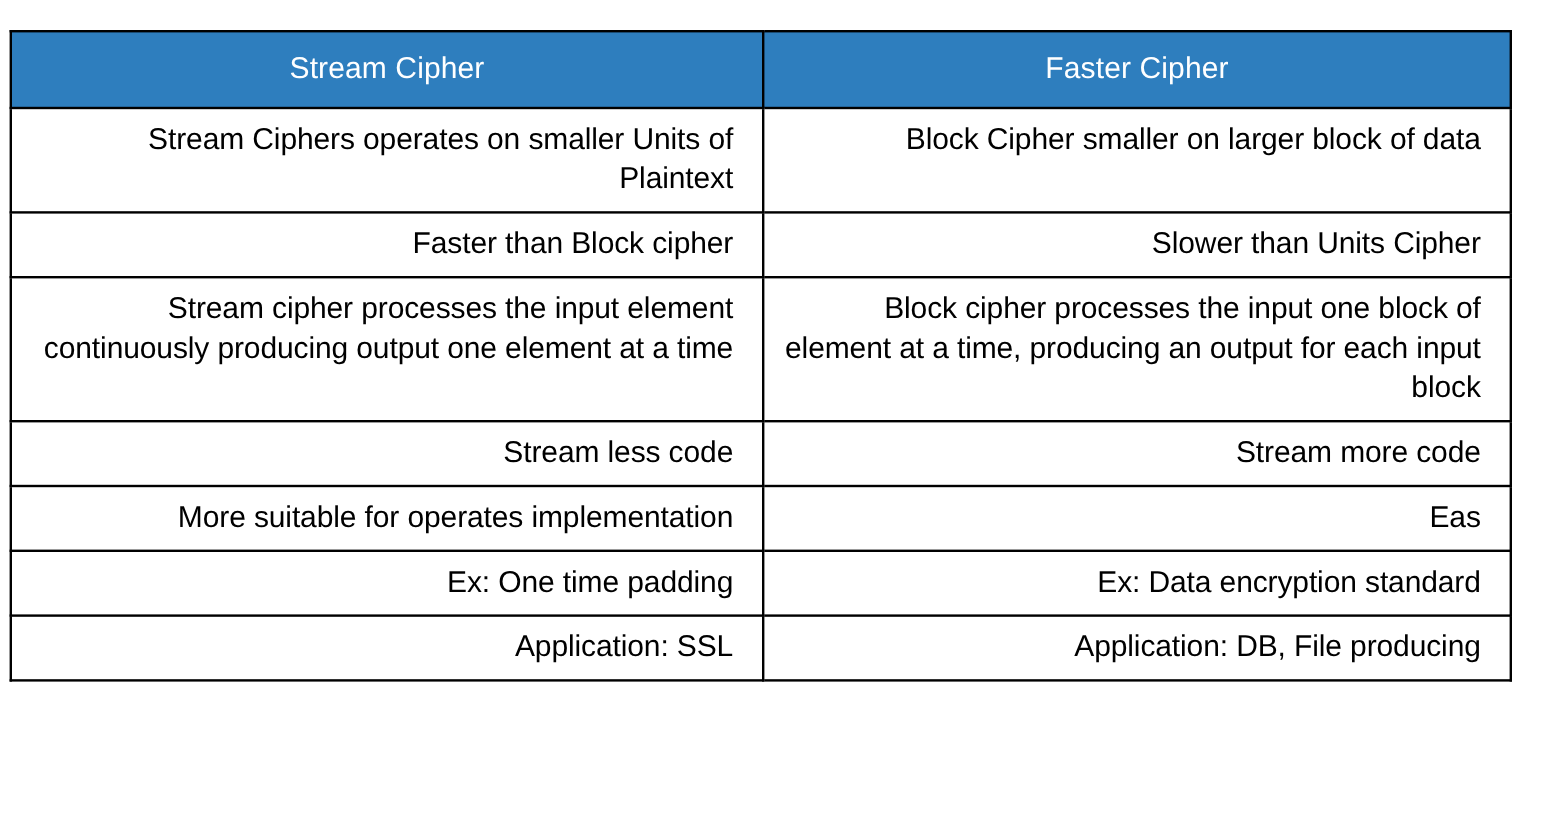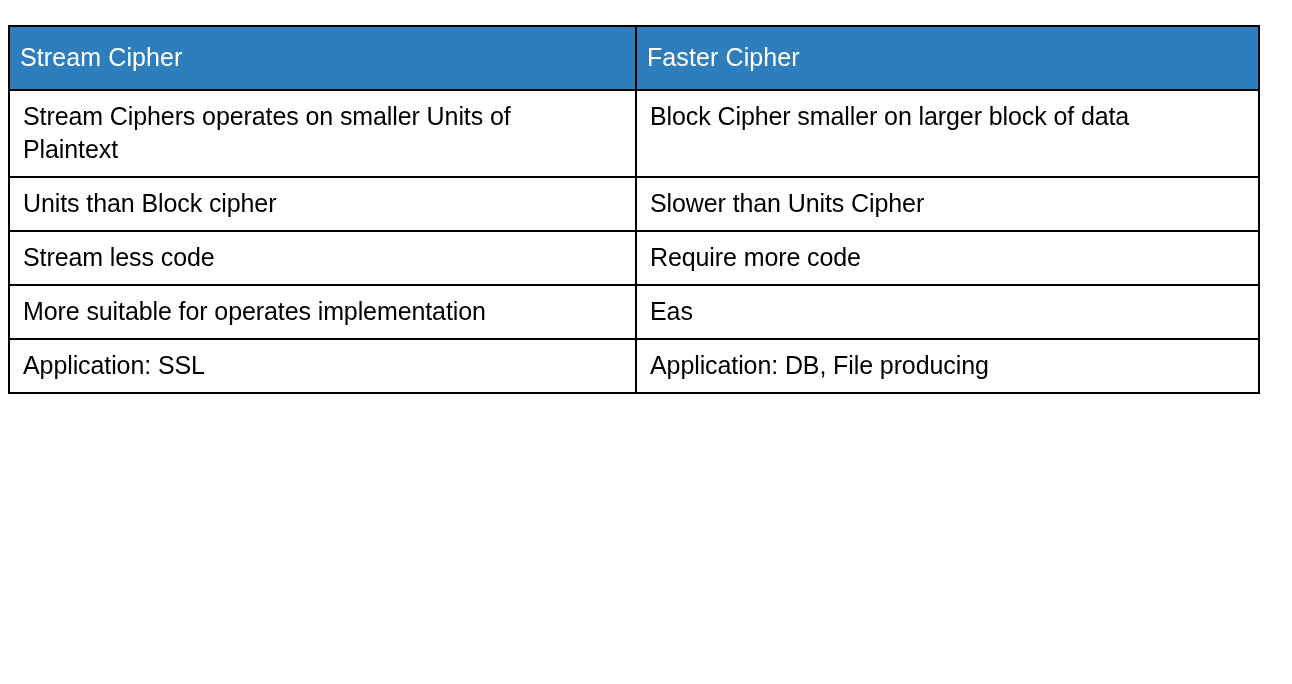--- a/index.html
+++ b/index.html
@@ -41,32 +41,32 @@
     vertical-align: top;
     box-sizing: border-box;
   }
 
   
   .comparison-table thead th {
     background: #2e7ebe;
     color: #ffffff;
     font-size: 25px;
     font-weight: normal;
-    text-align: left;
+    text-align: center;
     line-height: 1.15;
     padding: 16px 10px 17px 10px;
     letter-spacing: 0.1px;
   }
 
   
   .comparison-table tbody td {
     color: #000000;
     font-size: 25px;
     font-weight: normal;
-    text-align: left;
+    text-align: right;
     line-height: 1.32;
     padding: 9px 24px 10px 13px;
     letter-spacing: -0.1px;
   }
 
   .cell-text {
     display: block;
     white-space: pre-line;
   }
 </style>
@@ -94,46 +94,62 @@
         <td>
           <span class="cell-text">Stream Ciphers operates on smaller Units of Plaintext</span>
         </td>
         <td>
           <span class="cell-text">Block Cipher smaller on larger block of data</span>
         </td>
       </tr>
 
       <tr>
         <td>
-          <span class="cell-text">Units than Block cipher</span>
+          <span class="cell-text">Faster than Block cipher</span>
         </td>
         <td>
           <span class="cell-text">Slower than Units Cipher</span>
         </td>
       </tr>
 
+      <tr>
+        <td>
+          <span class="cell-text">Stream cipher processes the input element continuously producing output one element at a time</span>
+        </td>
+        <td>
+          <span class="cell-text">Block cipher processes the input one block of element at a time, producing an output for each input block</span>
+        </td>
+      </tr>
 
       <tr>
         <td>
           <span class="cell-text">Stream less code</span>
         </td>
         <td>
-          <span class="cell-text">Require more code</span>
+          <span class="cell-text">Stream more code</span>
         </td>
       </tr>
 
       <tr>
         <td>
           <span class="cell-text">More suitable for operates implementation</span>
         </td>
         <td>
           <span class="cell-text">Eas</span>
         </td>
       </tr>
 
+      <tr>
+        <td>
+          <span class="cell-text">Ex: One time padding</span>
+        </td>
+        <td>
+          <span class="cell-text">Ex: Data encryption standard</span>
+        </td>
+      </tr>
 
       <tr>
         <td>
           <span class="cell-text">Application: SSL</span>
         </td>
         <td>
           <span class="cell-text">Application: DB, File producing</span>
         </td>
       </tr>
 

